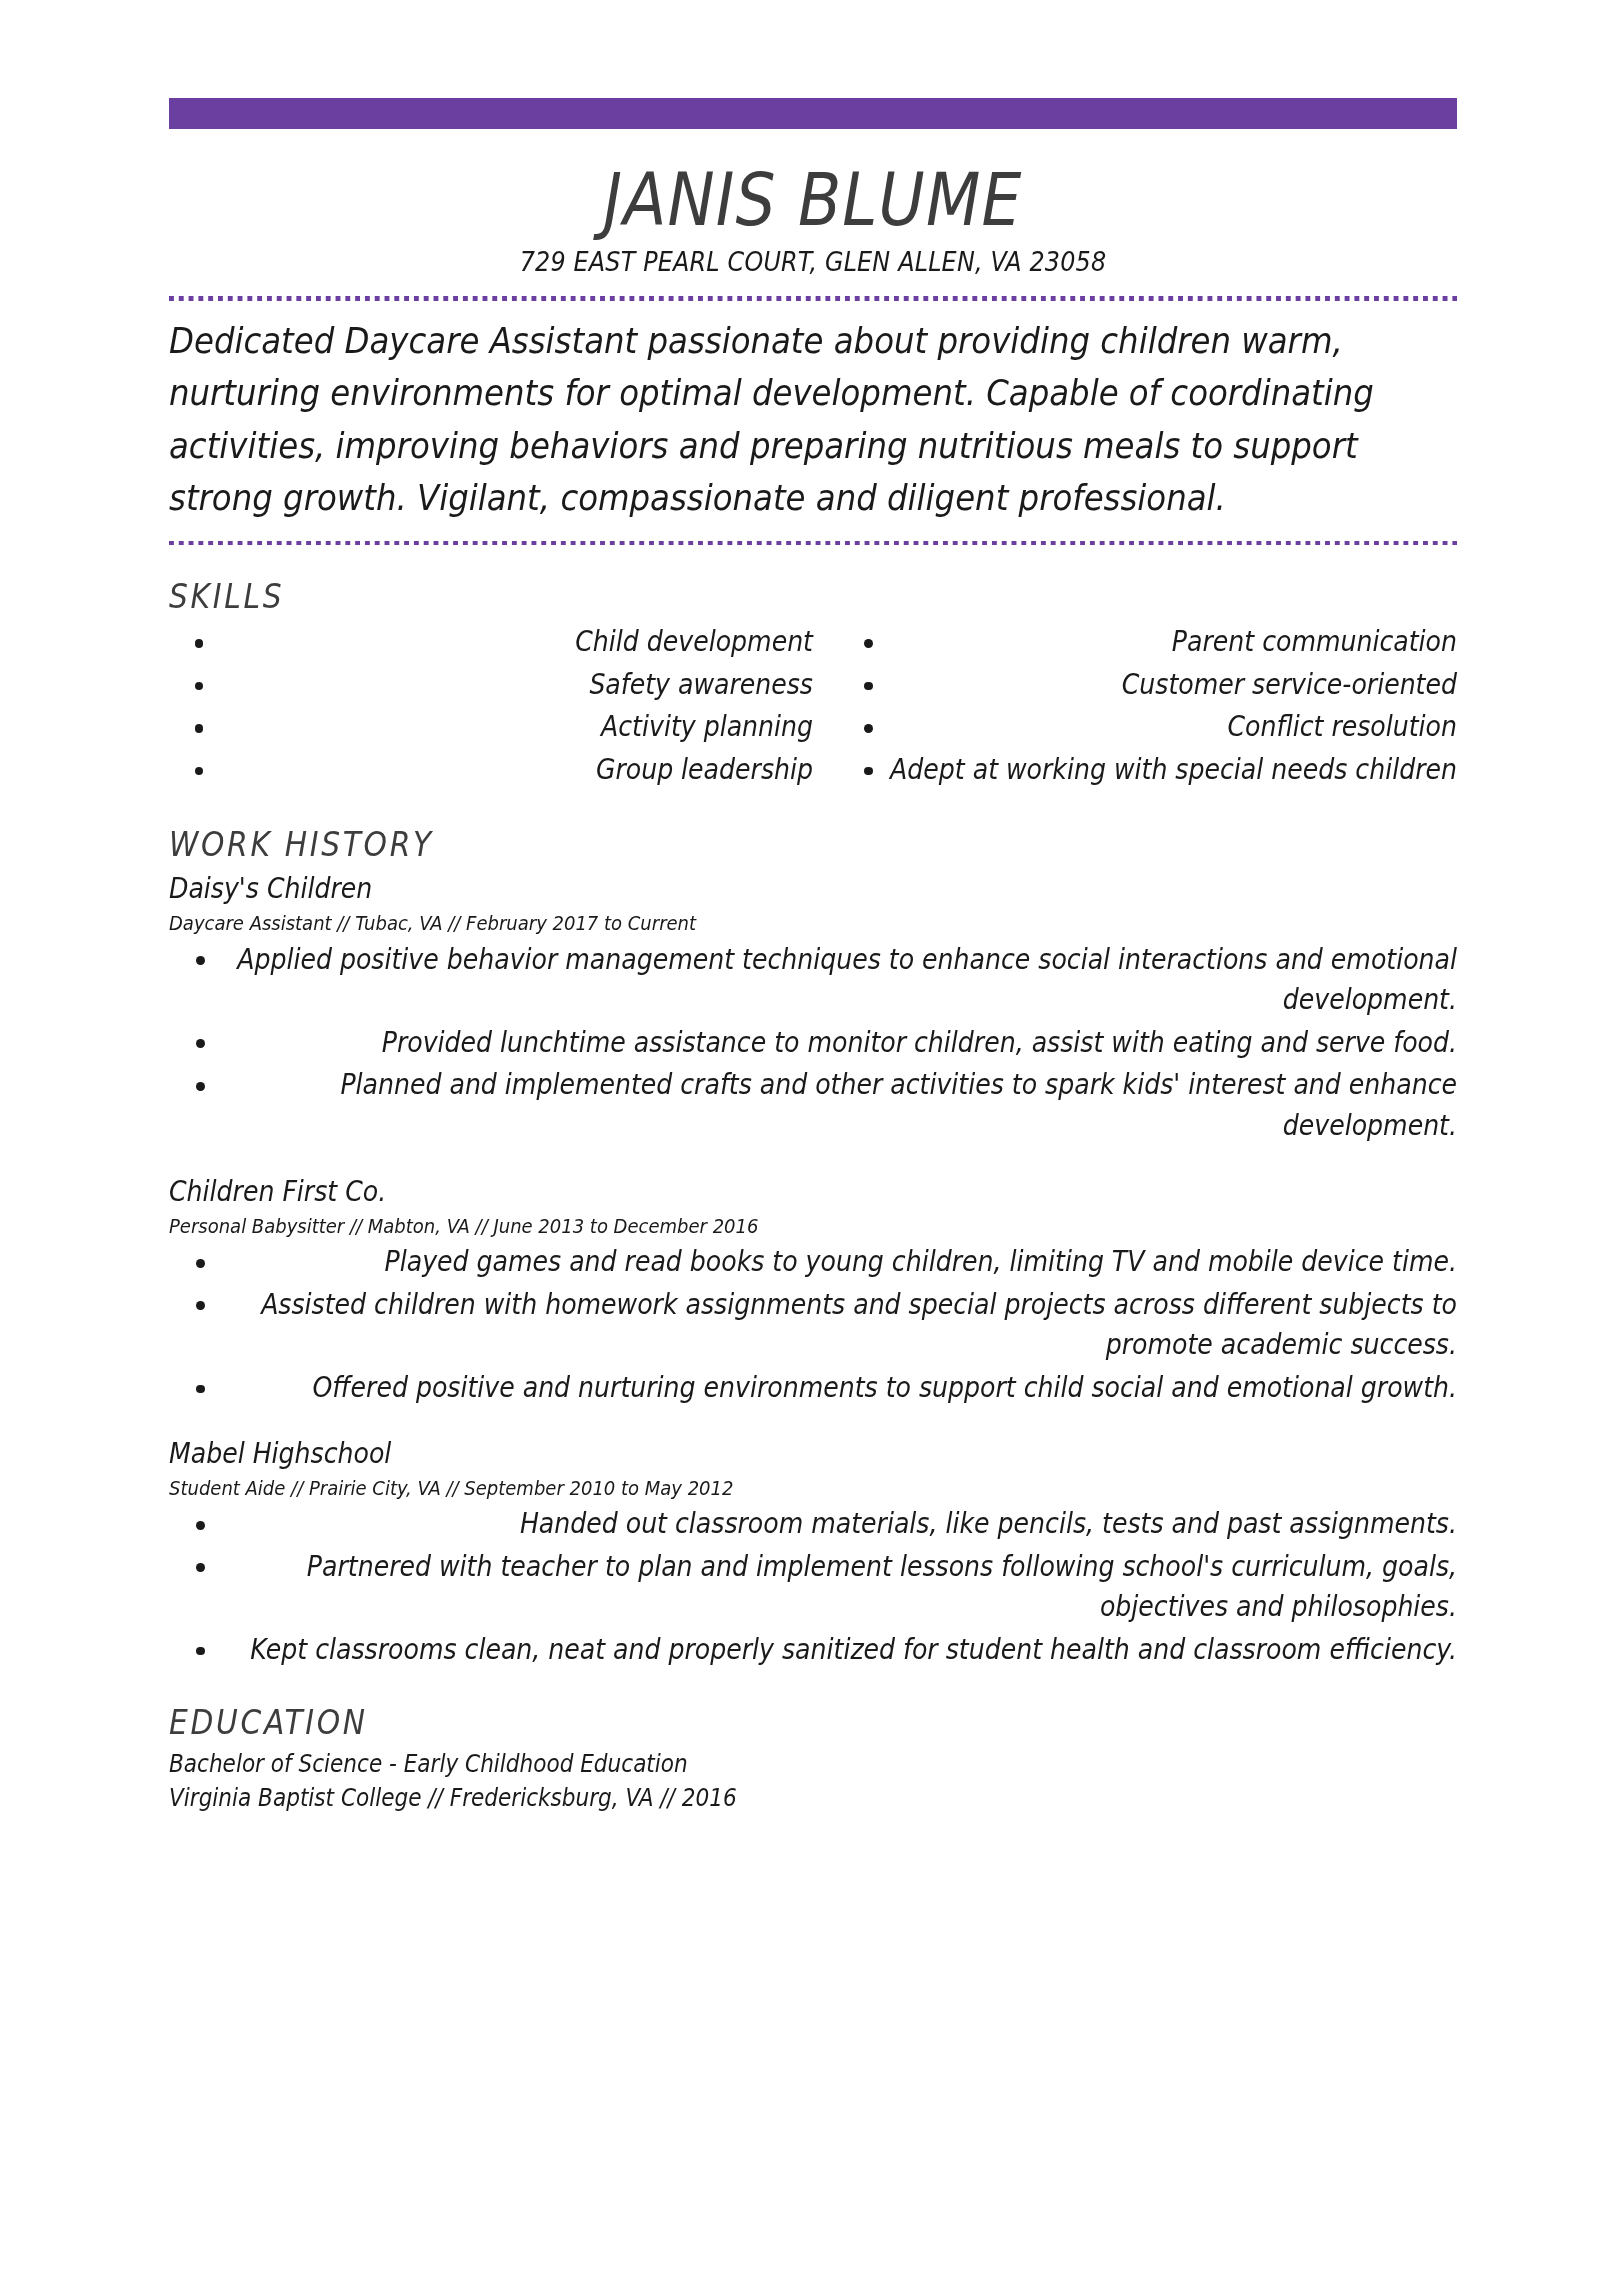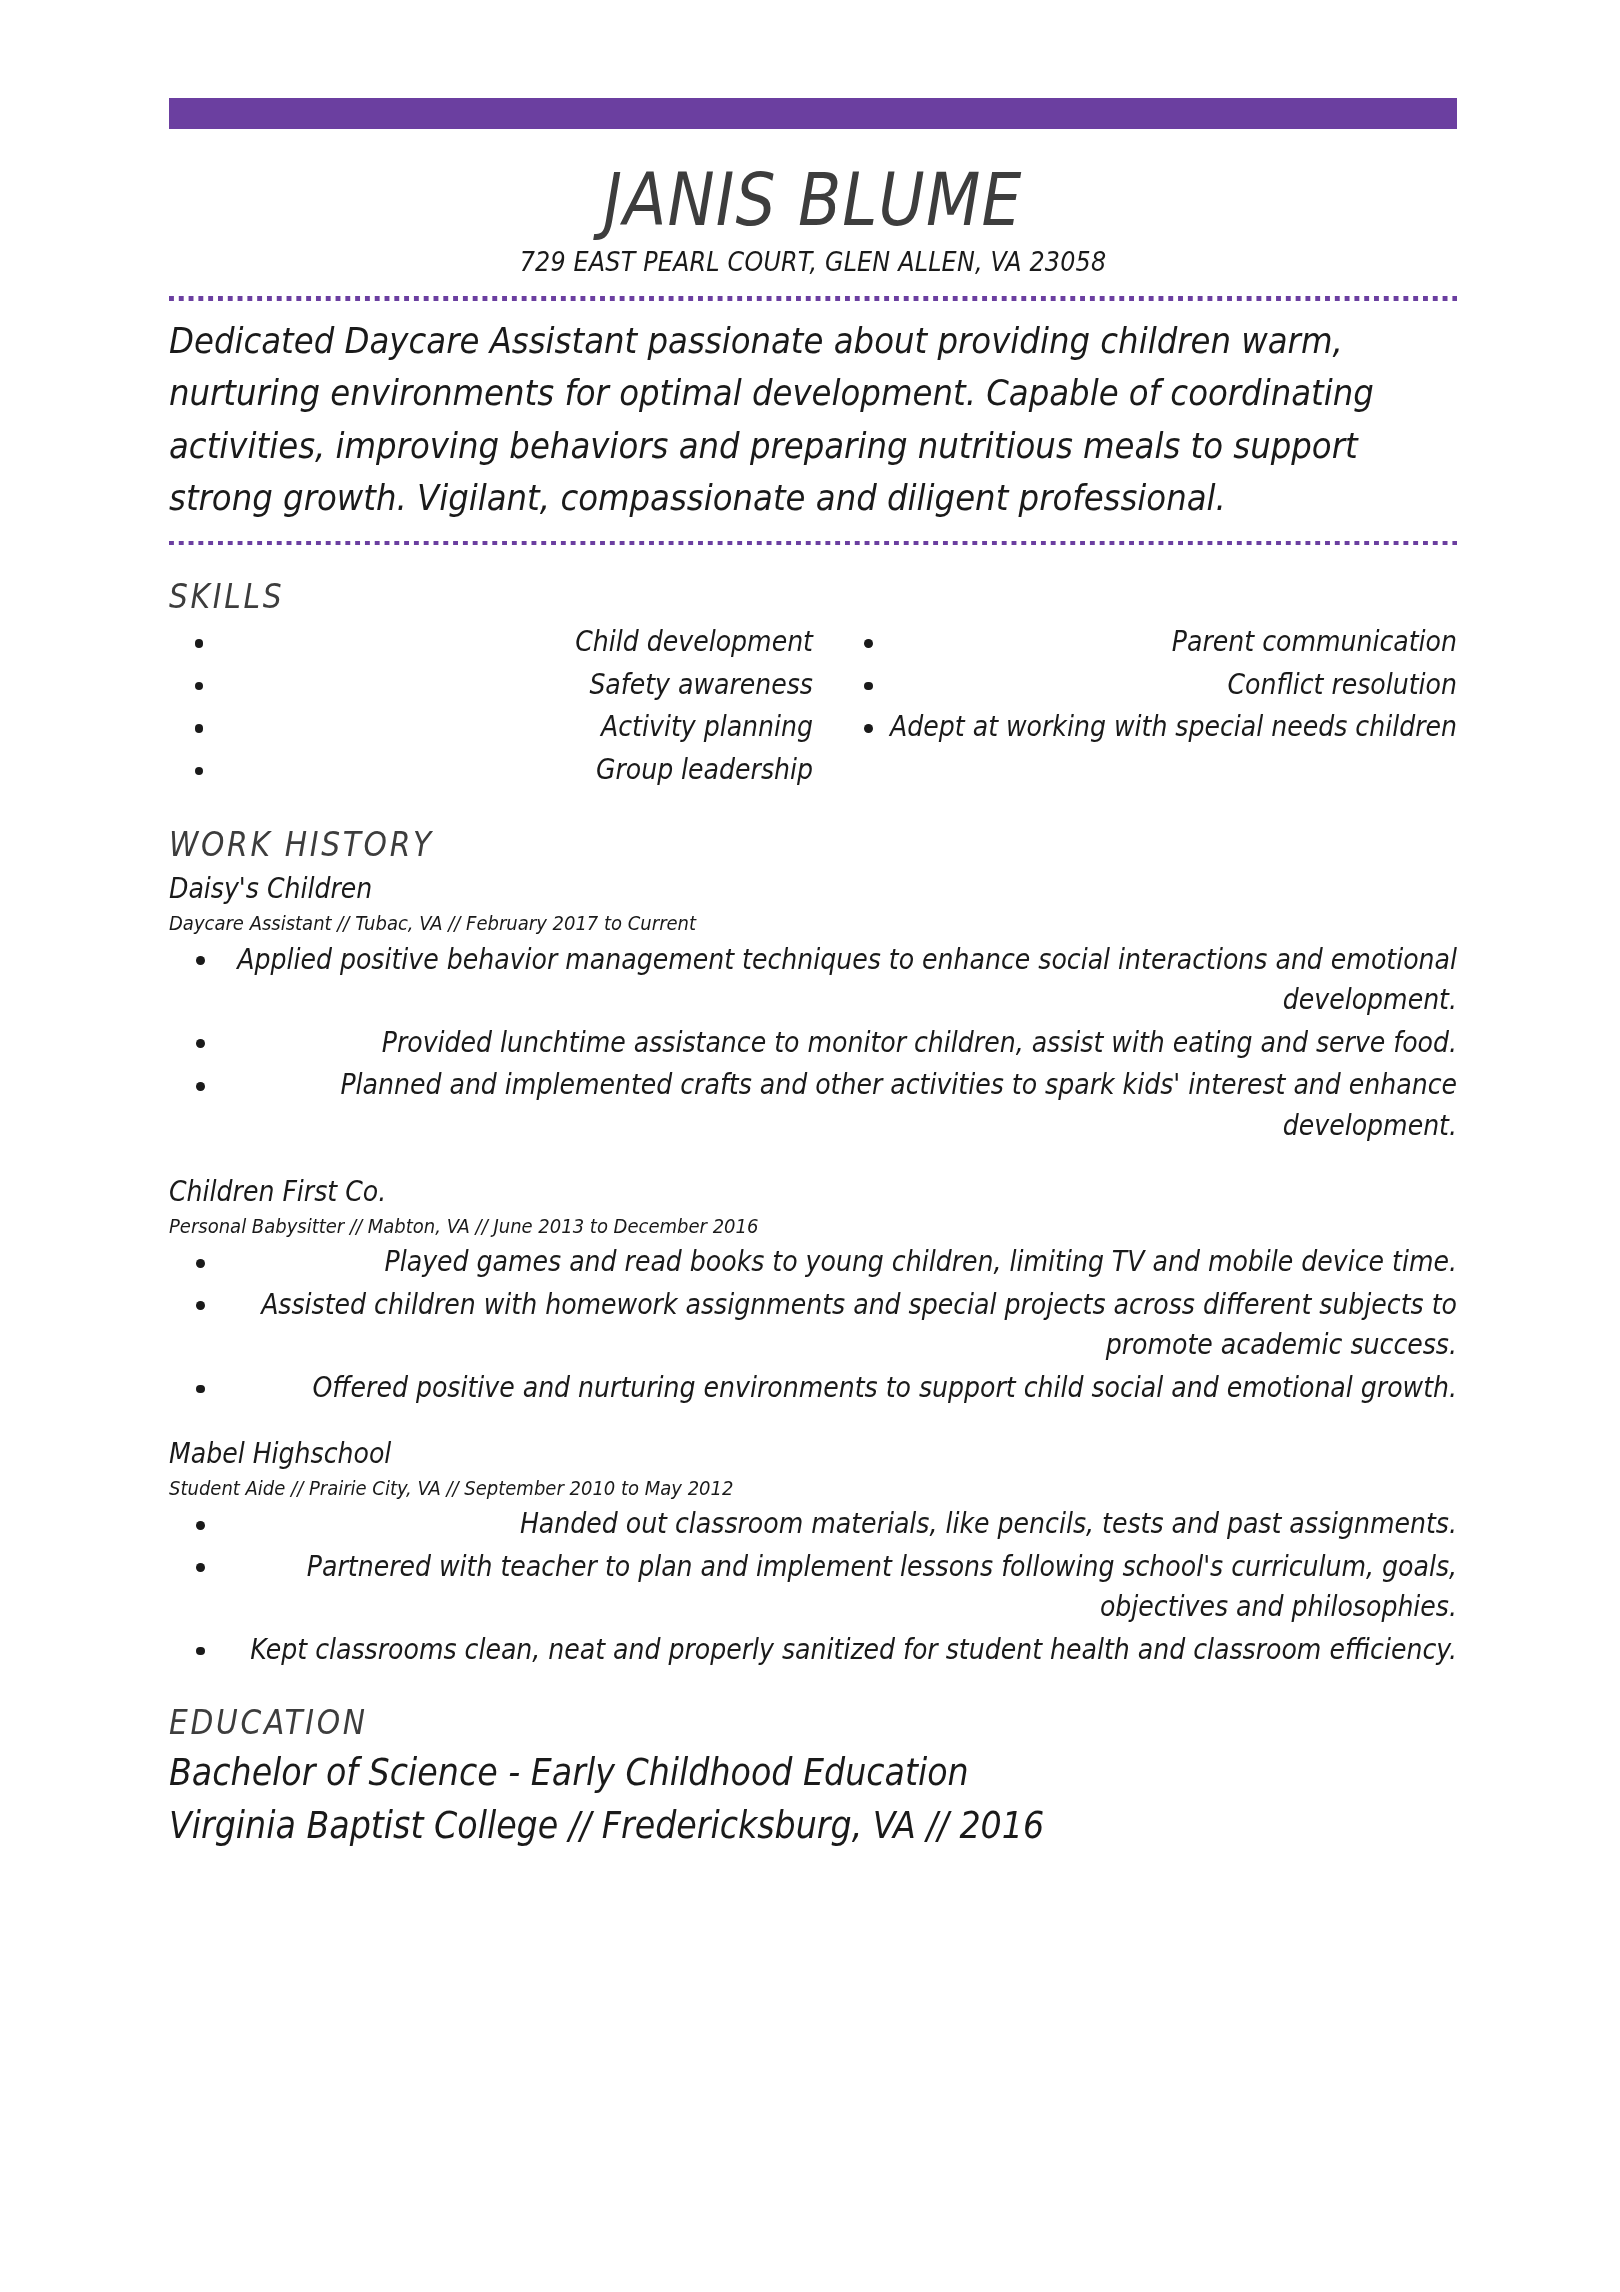--- a/index.html
+++ b/index.html
@@ -170,21 +170,21 @@
   }
   .job ul.bullets > li {
     padding-left: 49px;
   }
   .job ul.bullets > li::before {
     left: 27.4px;
   }
 
   
   .edu-line {
-    font-size: 37px;
+    font-size: 24px;
     line-height: 1.42;
     color: #1a1a1a;
     font-stretch: condensed;
   }
 </style>
 </head>
 <body>
 
 <div class="page">
 
@@ -210,20 +210,21 @@
           <ul class="bullets">
             <li>Child development</li>
             <li>Safety awareness</li>
             <li>Activity planning</li>
             <li>Group leadership</li>
           </ul>
         </div>
         <div class="skills-col right">
           <ul class="bullets">
             <li>Parent communication</li>
+            <li>Customer service-oriented</li>
             <li>Conflict resolution</li>
             <li>Adept at working with special needs children</li>
           </ul>
         </div>
       </div>
     </div>
 
     <div class="section">
       <div class="section-title">WORK HISTORY</div>
 

